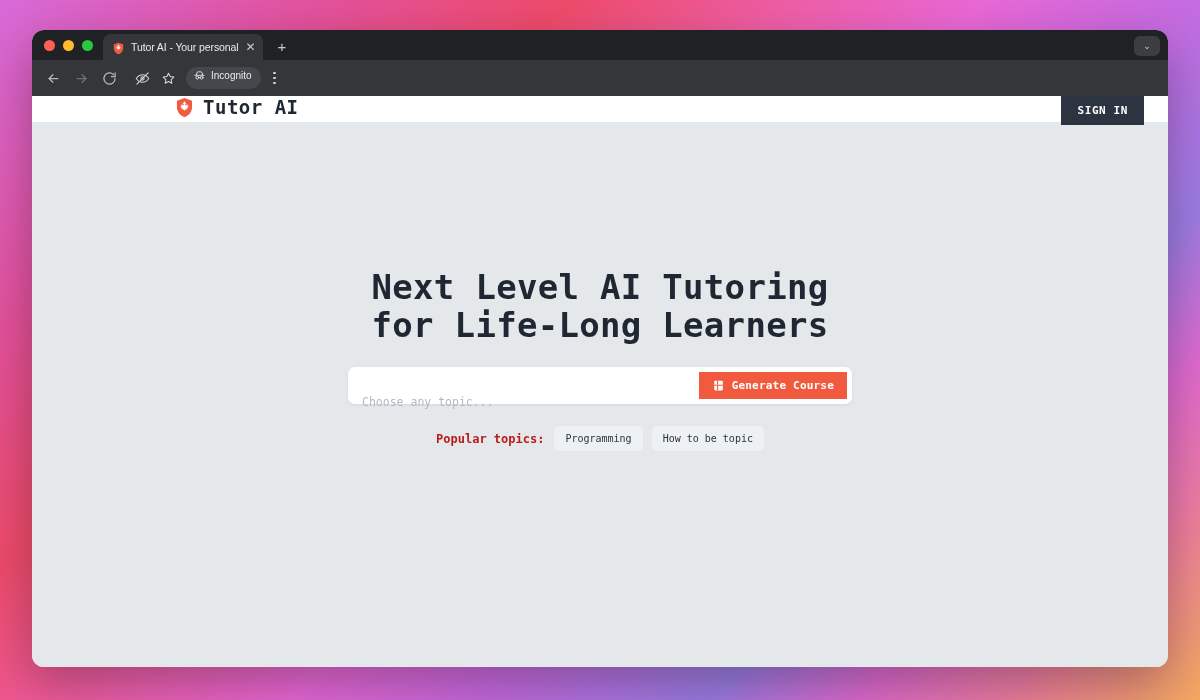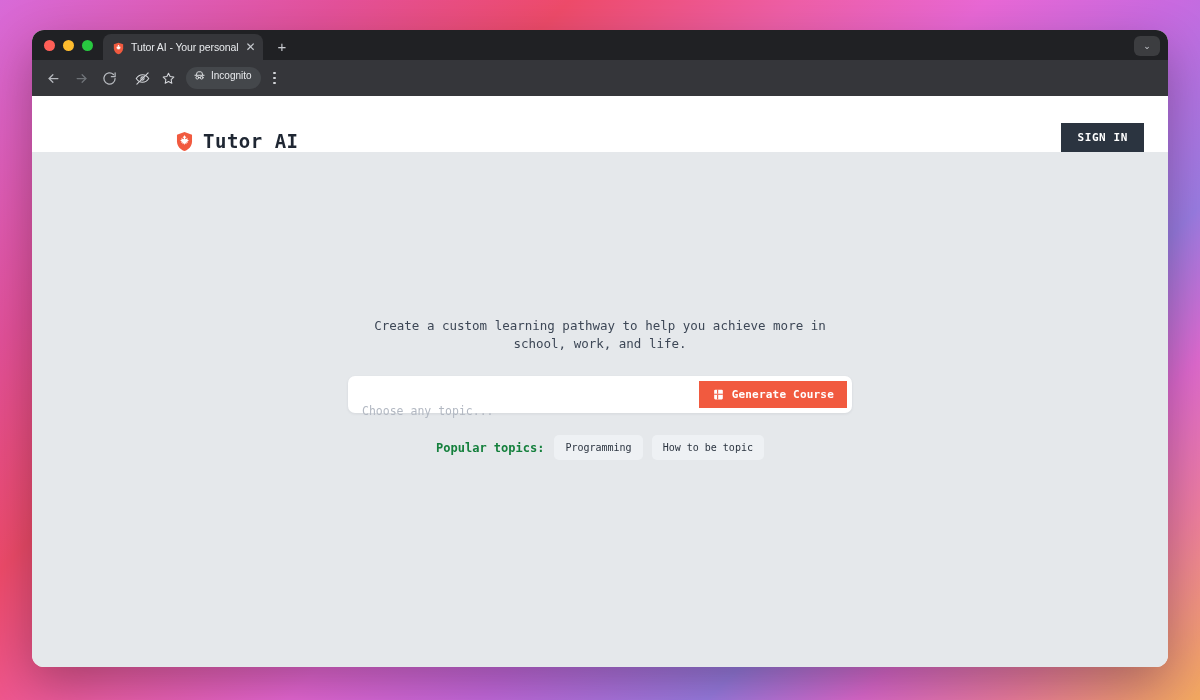--- a/index.html
+++ b/index.html
@@ -209,24 +209,24 @@
     flex: 1 1 auto;
     background: #e5e8eb;
     display: flex;
     flex-direction: column;
     min-height: 0;
     overflow: hidden;
   }
 
   
   .site-header {
-    height: 56px;
+    height: 26px;
     background: #ffffff;
     display: flex;
-    align-items: flex-end;
+    align-items: flex-start;
     justify-content: space-between;
     padding: 0 24px 0 0;
     position: relative;
     flex: 0 0 auto;
   }
   .brand {
     display: flex;
     align-items: center;
     gap: 8px;
     margin-left: 142px;
@@ -332,21 +332,21 @@
   .topics-row {
     margin-top: 22px;
     display: flex;
     align-items: center;
     gap: 9px;
   }
   .topics-label {
     font-family: "DejaVu Sans Mono", "Liberation Mono", monospace;
     font-size: 12px;
     font-weight: 700;
-    color: #15803d;
+    color: #b91c1c;
     margin-right: 1px;
   }
   .topic-chip {
     background: #eef1f4;
     border: none;
     border-radius: 5px;
     padding: 7px 11px;
     font-family: "DejaVu Sans Mono", "Liberation Mono", monospace;
     font-size: 10px;
     color: #2b3440;
@@ -449,22 +449,22 @@
             <path d="M12 1.2 3.4 4.2v7.4c0 5.5 3.6 9.5 8.6 11.2 5-1.7 8.6-5.7 8.6-11.2V4.2z" fill="#f15a3f"></path>
             <path d="M12 4.8 9.8 7.7h1.4v1.6l-3-1 .6 1.8-2 .6 2 .9-1 1.5 2.3.1-.5 1.9 1.8-1.1.6 2.4.6-2.4 1.8 1.1-.5-1.9 2.3-.1-1-1.5 2-.9-2-.6.6-1.8-3 1V7.7h1.4z" fill="#ffffff"></path>
           </svg>
         </span>
         <span class="brand-name">Tutor AI</span>
       </div>
       <button class="signin-btn">SIGN IN</button>
     </header>
 
     <main class="hero">
-      <p class="hero-sub">Create a custom learning pathway to help you achieve more in
-school, work, and life.</p>
+      <h1 class="hero-title">Next Level AI Tutoring
+for Life-Long Learners</h1>
 
       <div class="search-wrap">
         <input class="search-input" type="text" placeholder="Choose any topic..." style="">
         <button class="generate-btn">
           <span style="display:flex">
             <svg viewBox="0 0 24 24" width="13" height="13" aria-hidden="true">
               <rect x="4" y="3" width="16" height="18" rx="2" fill="#ffffff"></rect>
               <rect x="4" y="10.6" width="16" height="1.9" fill="#f15a3f"></rect>
               <rect x="9.4" y="3" width="2" height="7.6" fill="#f15a3f"></rect>
               <rect x="9.4" y="12.5" width="2" height="8.5" fill="#f15a3f"></rect>

